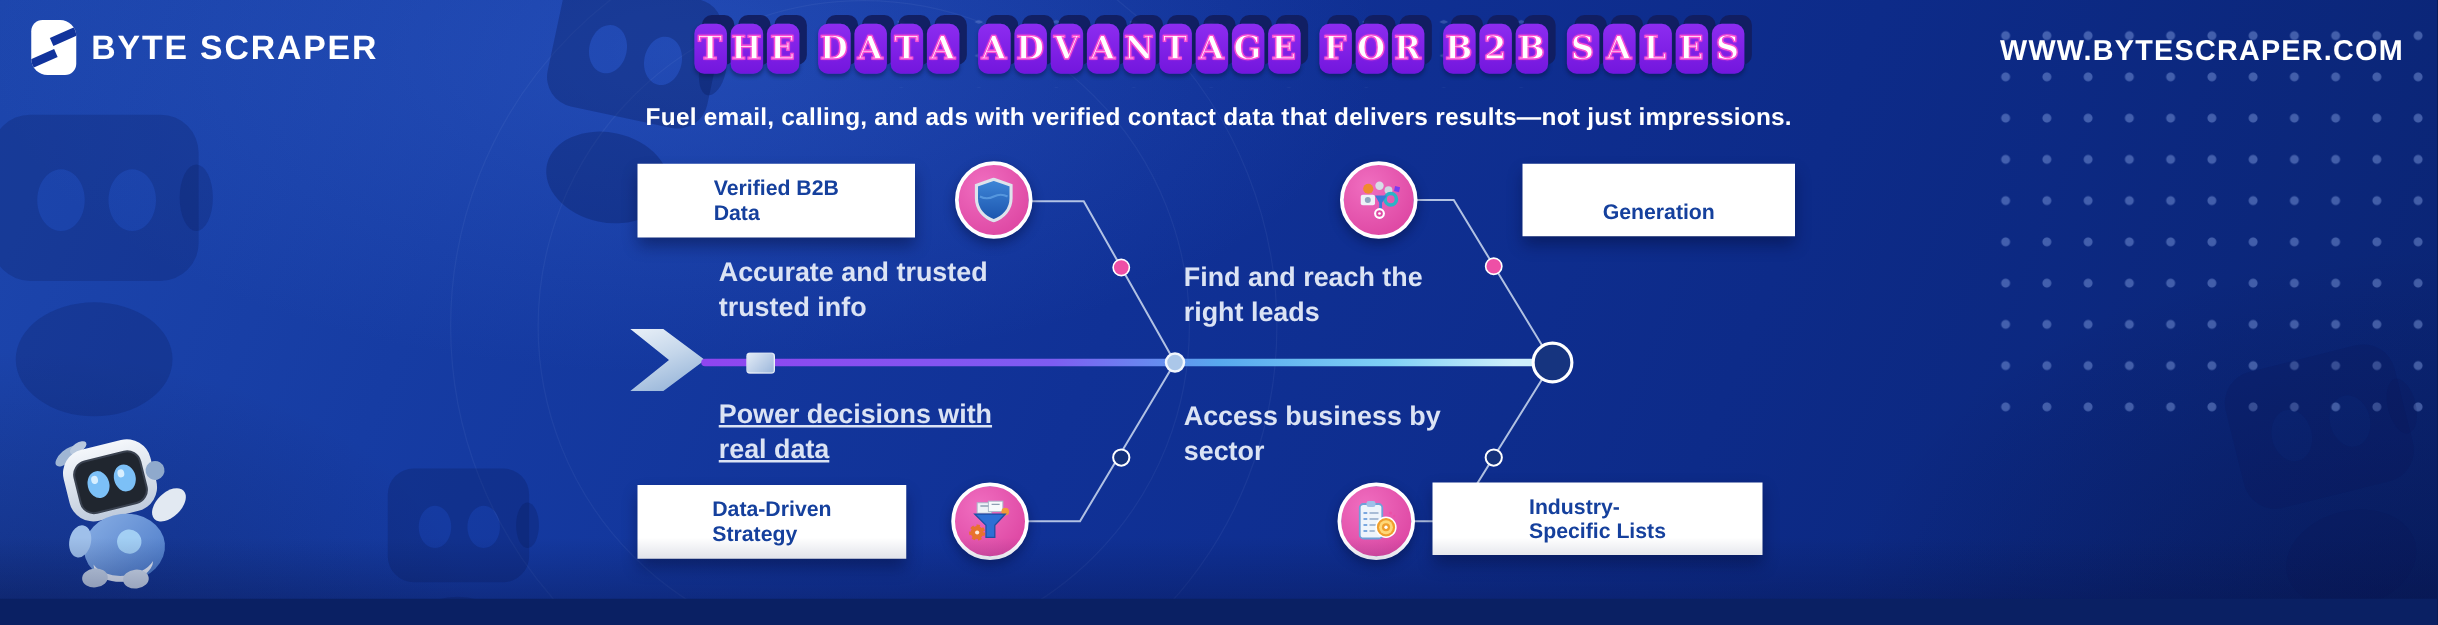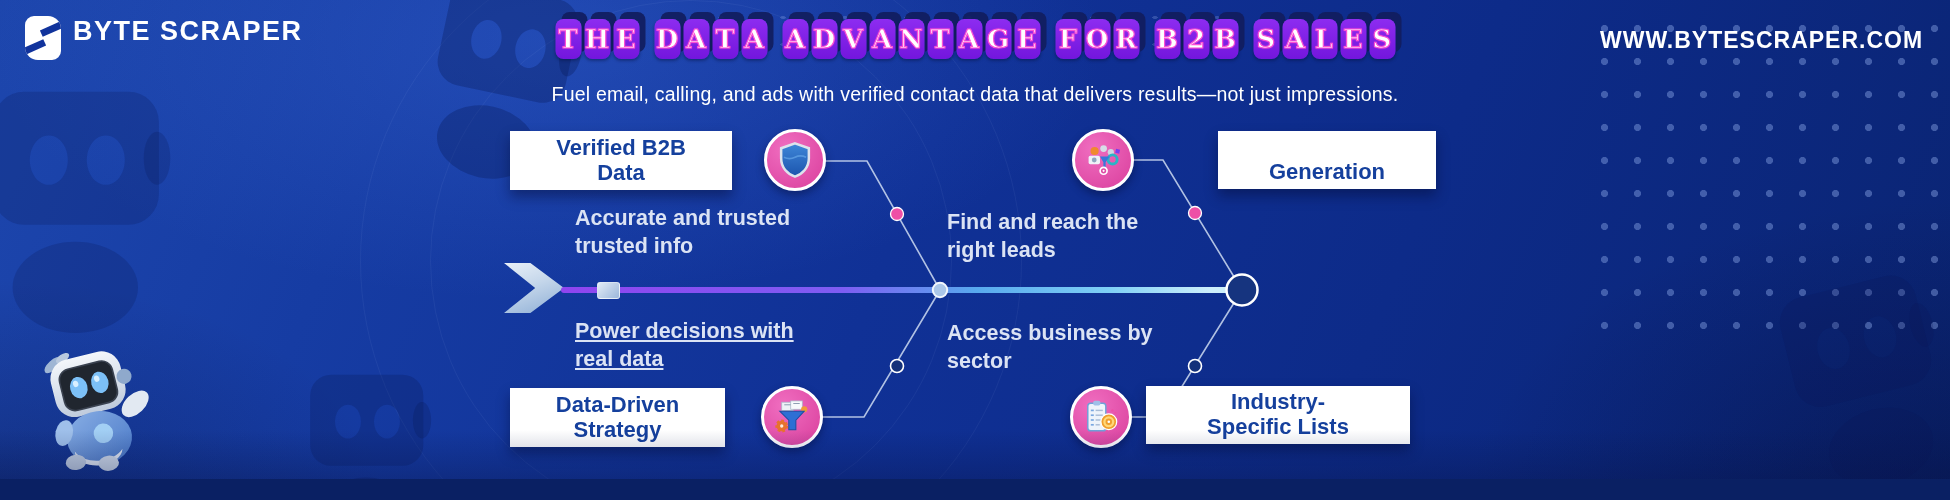--- a/index.html
+++ b/index.html
@@ -18,54 +18,54 @@
       background-image:radial-gradient(rgba(140,168,232,0.5) 3.2px,transparent 3.9px);
       background-size:33px 33px;}
   .dots-title{position:absolute;left:690px;top:4px;width:580px;height:66px;opacity:.45;
       background-image:radial-gradient(rgba(160,185,240,0.55) 2.6px,transparent 3.2px);
       background-size:62px 27px;}
   .deco-circle{position:absolute;border:1.5px solid rgba(205,220,248,0.06);border-radius:50%;}
   .c1{width:520px;height:520px;left:430px;top:0px;}
   .c2{width:660px;height:660px;left:360px;top:-70px;}
 
   
-  .logo{position:absolute;left:25px;top:16px;display:flex;align-items:flex-start;gap:12px;}
+  .logo{position:absolute;left:25px;top:16px;display:flex;align-items:center;gap:12px;}
   .logo-mark{position:relative;width:36px;height:44px;background:#fff;
       border-radius:9px 13px 9px 13px;overflow:hidden;}
   .logo-mark i{position:absolute;display:block;background:#11339c;height:7px;width:30px;}
   .logo-mark i.s1{transform:rotate(-24deg);right:-9px;top:8px;}
   .logo-mark i.s2{transform:rotate(-24deg);left:-9px;bottom:8px;}
   .brand-name{color:#fff;font-size:27px;font-weight:bold;letter-spacing:1.5px;}
   .website{position:absolute;left:1600px;top:27px;width:300px;text-align:center;
       color:#fff;font-size:23px;font-weight:bold;letter-spacing:1px;}
 
   .title{position:absolute;left:50%;top:19px;transform:translateX(-50%);
       white-space:nowrap;text-align:center;}
   .tw{display:inline-flex;margin:0 6px;}
   .tt{display:inline-block;width:26px;height:40px;line-height:41px;margin:0 1.5px;
       background:linear-gradient(180deg,#8d2cf0 0%,#7316dd 100%);
       border-radius:8px;color:#ffffff;font-family:"DejaVu Serif",serif;font-weight:bold;
       font-size:26px;text-align:center;
       -webkit-text-stroke:1.1px #fb4fd4;text-shadow:0 0 2px #fb4fd4;
       box-shadow:6px -7px 0 rgba(17,29,94,0.92),0 2px 3px rgba(8,18,60,0.4);}
   .subtitle{position:absolute;left:50%;top:83px;transform:translateX(-50%);
-      white-space:nowrap;color:#ffffff;font-size:19.5px;font-weight:normal;letter-spacing:.2px;}
+      white-space:nowrap;color:#ffffff;font-size:19.5px;font-weight:bold;letter-spacing:.2px;}
 
   
   .arrowhead{position:absolute;left:504px;top:263px;width:60px;height:50px;
       background:linear-gradient(160deg,#e9f0f8 0%,#c4d6ea 45%,#8cadd5 100%);
       clip-path:polygon(0% 0%,44% 0%,100% 50%,44% 100%,0% 100%,52% 50%);}
   .main-line{position:absolute;left:561px;top:287px;width:670px;height:6px;border-radius:3px;
       background:linear-gradient(90deg,#8f45ef 0%,#7e5df2 42%,#58a9ee 62%,#7fd0f6 82%,#cdeefb 97%);}
   .line-slider{position:absolute;left:597px;top:282px;width:21px;height:15px;border-radius:3px;
       background:linear-gradient(135deg,#e2ebf6,#9cb7db);border:1px solid rgba(255,255,255,0.55);}
   svg.connectors{position:absolute;inset:0;}
 
   .node-box{position:absolute;background:#ffffff;display:flex;align-items:center;justify-content:center;
-      text-align:center;color:#15409d;font-weight:bold;font-size:22px;line-height:1.12;
+      color:#15409d;font-weight:bold;font-size:17px;line-height:1.12;
       box-shadow:0 7px 12px rgba(4,12,50,0.45);}
   .nb1{left:510px;top:131px;width:222px;height:59px;}
   .nb2{left:510px;top:388px;width:215px;height:59px;}
   .nb3{left:1218px;top:131px;width:218px;height:58px;}
   .nb4{left:1146px;top:386px;width:264px;height:58px;}
 
   .desc{position:absolute;color:#dbe3f4;font-weight:bold;font-size:21.5px;line-height:1.3;}
   .d1{left:575px;top:205px;}  .d2{left:575px;top:318px;text-decoration:underline;}
   .d3{left:947px;top:209px;}  .d4{left:947px;top:320px;}
 

